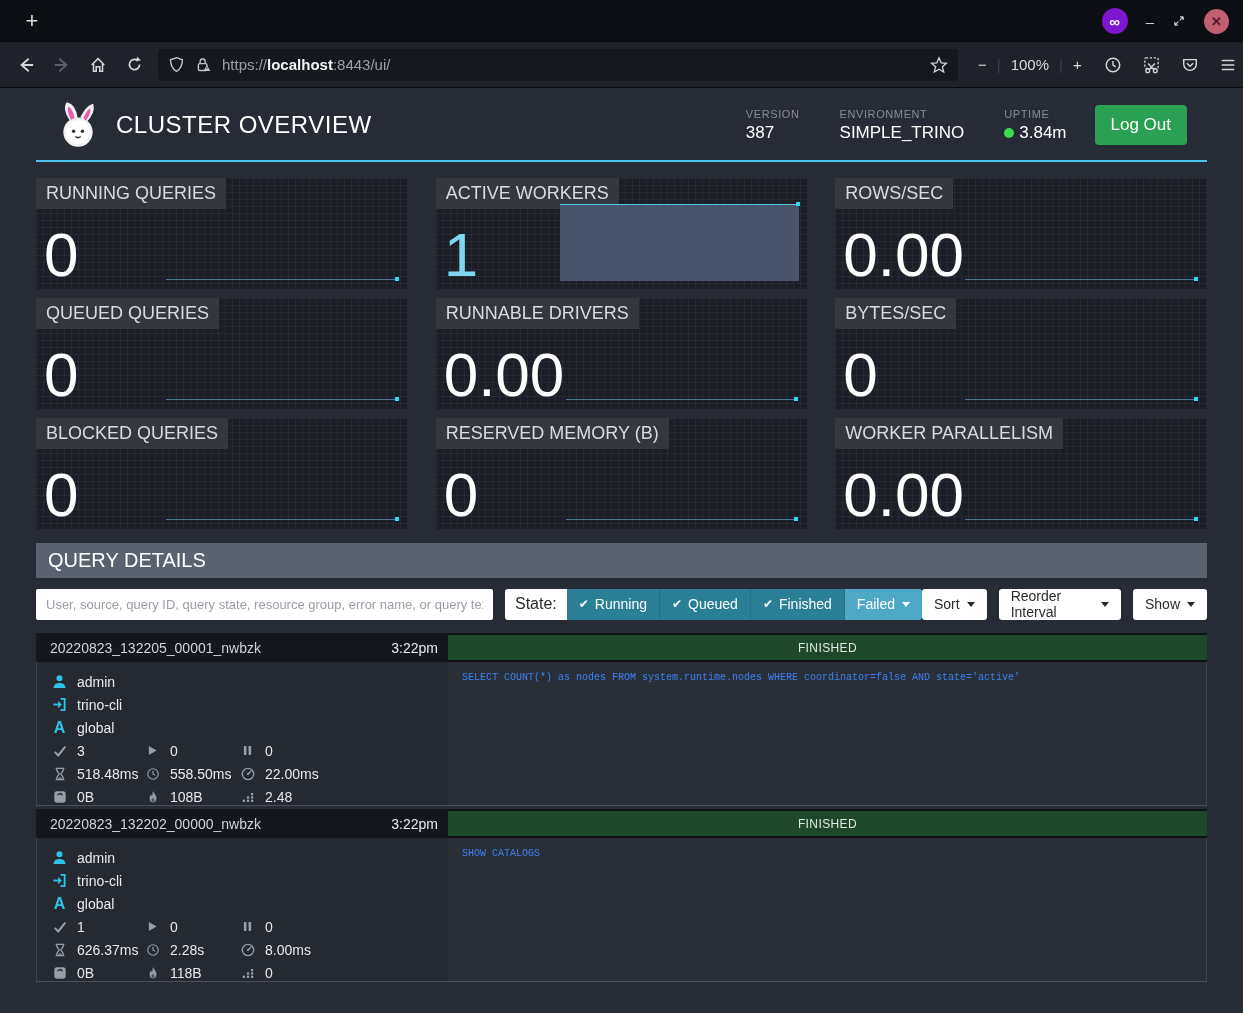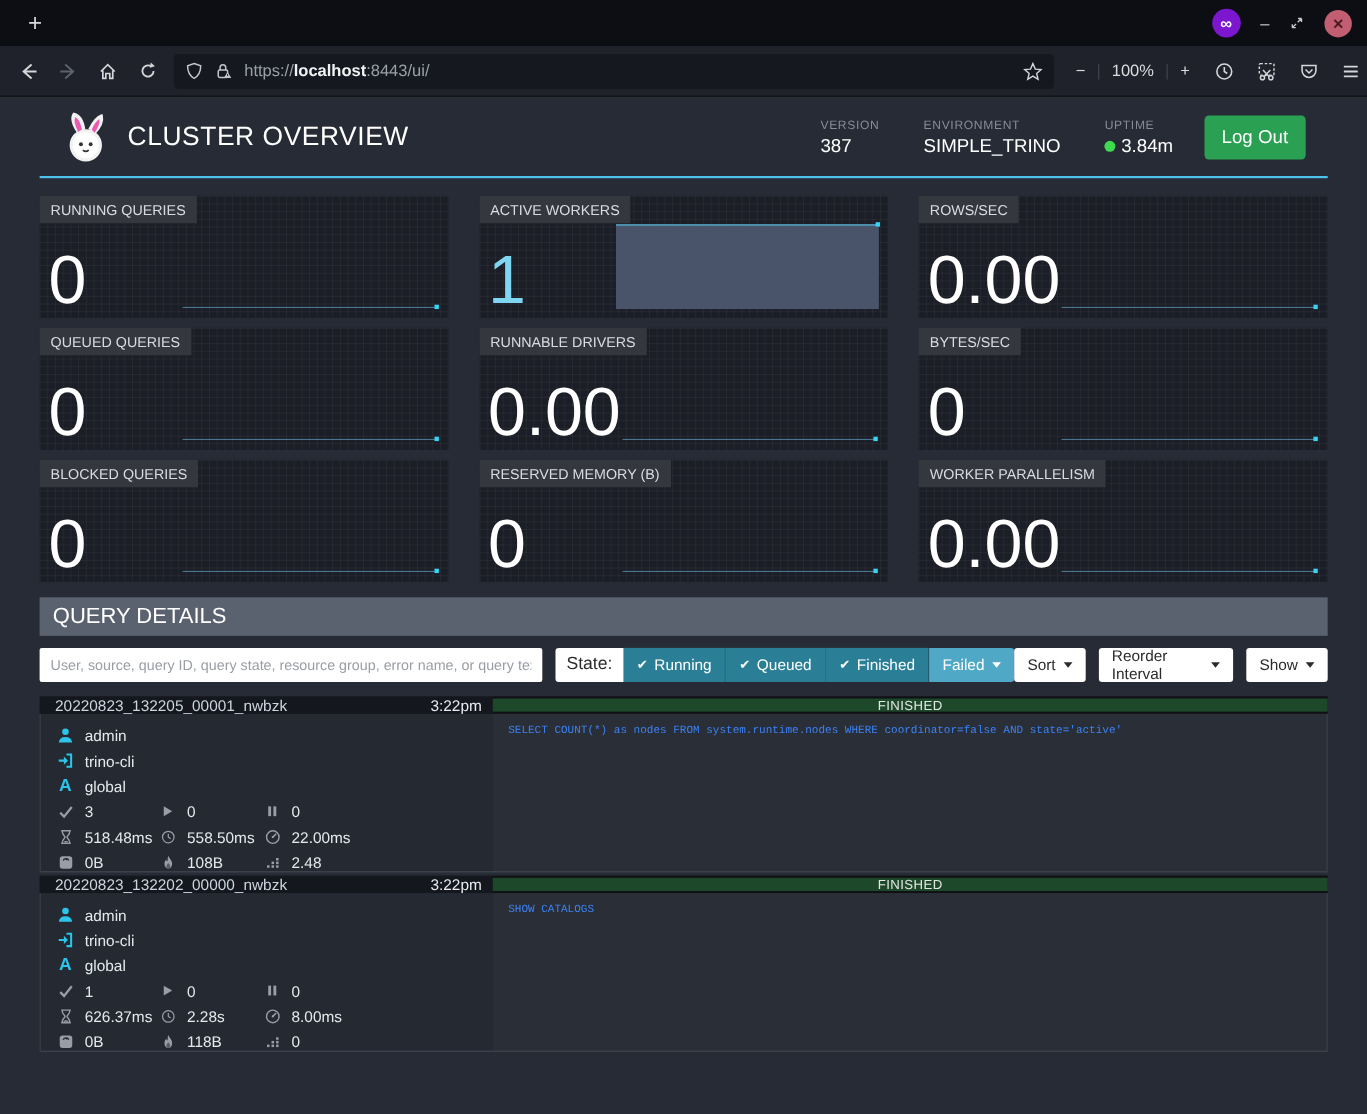--- a/index.html
+++ b/index.html
@@ -43,21 +43,21 @@
   .metric .mvalue { font-size:17px; color:#fff; display:flex; align-items:center; }
   .updot { width:10px; height:10px; border-radius:50%; background:#3cdc4e; display:inline-block; margin-right:5px; }
   .logout { margin-left:28px; background:#2aa052; color:#fff; border:none; border-radius:4px; font-size:17px; padding:10px 16px; font-family:inherit;text-align:center; }
 
   .cards { display:grid; grid-template-columns:repeat(3,1fr); column-gap:28px; row-gap:9px; margin-top:16px; }
   .card { position:relative; height:111px;
     background-color:#1b1e26;
     background-image:linear-gradient(rgba(255,255,255,0.045) 1px, transparent 1px),
                      linear-gradient(90deg, rgba(255,255,255,0.045) 1px, transparent 1px);
     background-size:7px 7px; }
-  .chip { display:inline-block; background:#34373e; color:#d9dbdf; font-size:13px; padding:5px 10px; }
+  .chip { display:inline-block; background:#34373e; color:#d9dbdf; font-size:18px; padding:5px 10px; }
   .big { position:absolute; left:8px; bottom:0px; font-size:62px; line-height:1.1; color:#fff; }
   .big.cyan { color:#7fd6f0; }
   .spark { position:absolute; left:130px; right:10px; bottom:9px; height:1px; background:#49768e; }
   .spark::after { content:""; position:absolute; right:-1px; top:-2px; width:4px; height:4px; background:#35d4f0; }
   .sparkfill { position:absolute; left:124px; right:8px; top:26px; bottom:8px; background:#49536a; border-top:1px solid #57c7ea; }
   .sparkfill::after { content:""; position:absolute; right:-1px; top:-3px; width:4px; height:4px; background:#35d4f0; }
 
   .qd-bar { margin-top:14px; background:#5a6270; color:#fff; font-size:20px; padding:6px 12px; }
   .filterrow { display:flex; align-items:center; margin-top:10px; height:32px; }
   .searchin { width:533px; height:31px; border:none; border-radius:2px; padding:0 10px; font-size:13px; font-family:inherit; color:#333; background:#fff; }
@@ -66,21 +66,21 @@
   .statelbl { background:#fff; color:#2b2b2b; font-size:16px; padding:0 10px; display:flex; align-items:center; border-radius:3px 0 0 3px; }
   .stbtn { background:#2a7f96; color:#fff; font-size:14px; padding:0 12px; display:flex; align-items:center; border-left:1px solid #24708a; }
   .stbtn .chk { font-size:12px; margin-right:6px; }
   .stbtn.failed { background:#4fa8c5; border-radius:0 3px 3px 0; }
   .caret { display:inline-block; width:0; height:0; border-left:4px solid transparent; border-right:4px solid transparent; border-top:5px solid currentColor; margin-left:7px; }
   .ddbtn { background:#fff; color:#2b2b2b; font-size:14px; height:31px; padding:0 12px; display:flex; align-items:center; border-radius:3px; margin-left:12px; }
   .ddbtn.first { margin-left:auto; }
 
   .qblock { margin-top:13px; border-bottom:1px solid #4a4f58; }
   .qblock.second { margin-top:3px; }
-  .qhead { display:flex; height:16px; }
+  .qhead { display:flex; height:29px; }
   .qhead-left { width:412px; background:#14171d; display:flex; align-items:center; }
   .qid { color:#ccd5df; font-size:14px; margin-left:14px; }
   .qtime { color:#e8eaed; font-size:14px; margin-left:auto; margin-right:10px; }
   .qhead-right { flex:1; background:#0f1115; padding:2px 0; }
   .qstatebar { height:100%; background:#1d4829; color:#e3e8e4; font-size:12px; letter-spacing:0.4px; display:flex; align-items:center; justify-content:center; }
   .qbody { display:flex; height:143px; }
   .qstats { width:412px; background:#252932; border-left:1px solid #3c414b; padding:8px 0 0 14px; }
   .qsql { flex:1; background:#2a2e37; border-right:1px solid #3c414b; padding:10px 14px; font-family:"Liberation Mono", monospace; font-size:10px; color:#3b82f6; white-space:pre-wrap; }
   .line { display:flex; align-items:center; height:23px; color:#e6e9ec; font-size:14px; }
   .qicon { width:17px; display:inline-flex; justify-content:center; margin-right:9px; color:#2cc4e9; flex:0 0 auto; }

